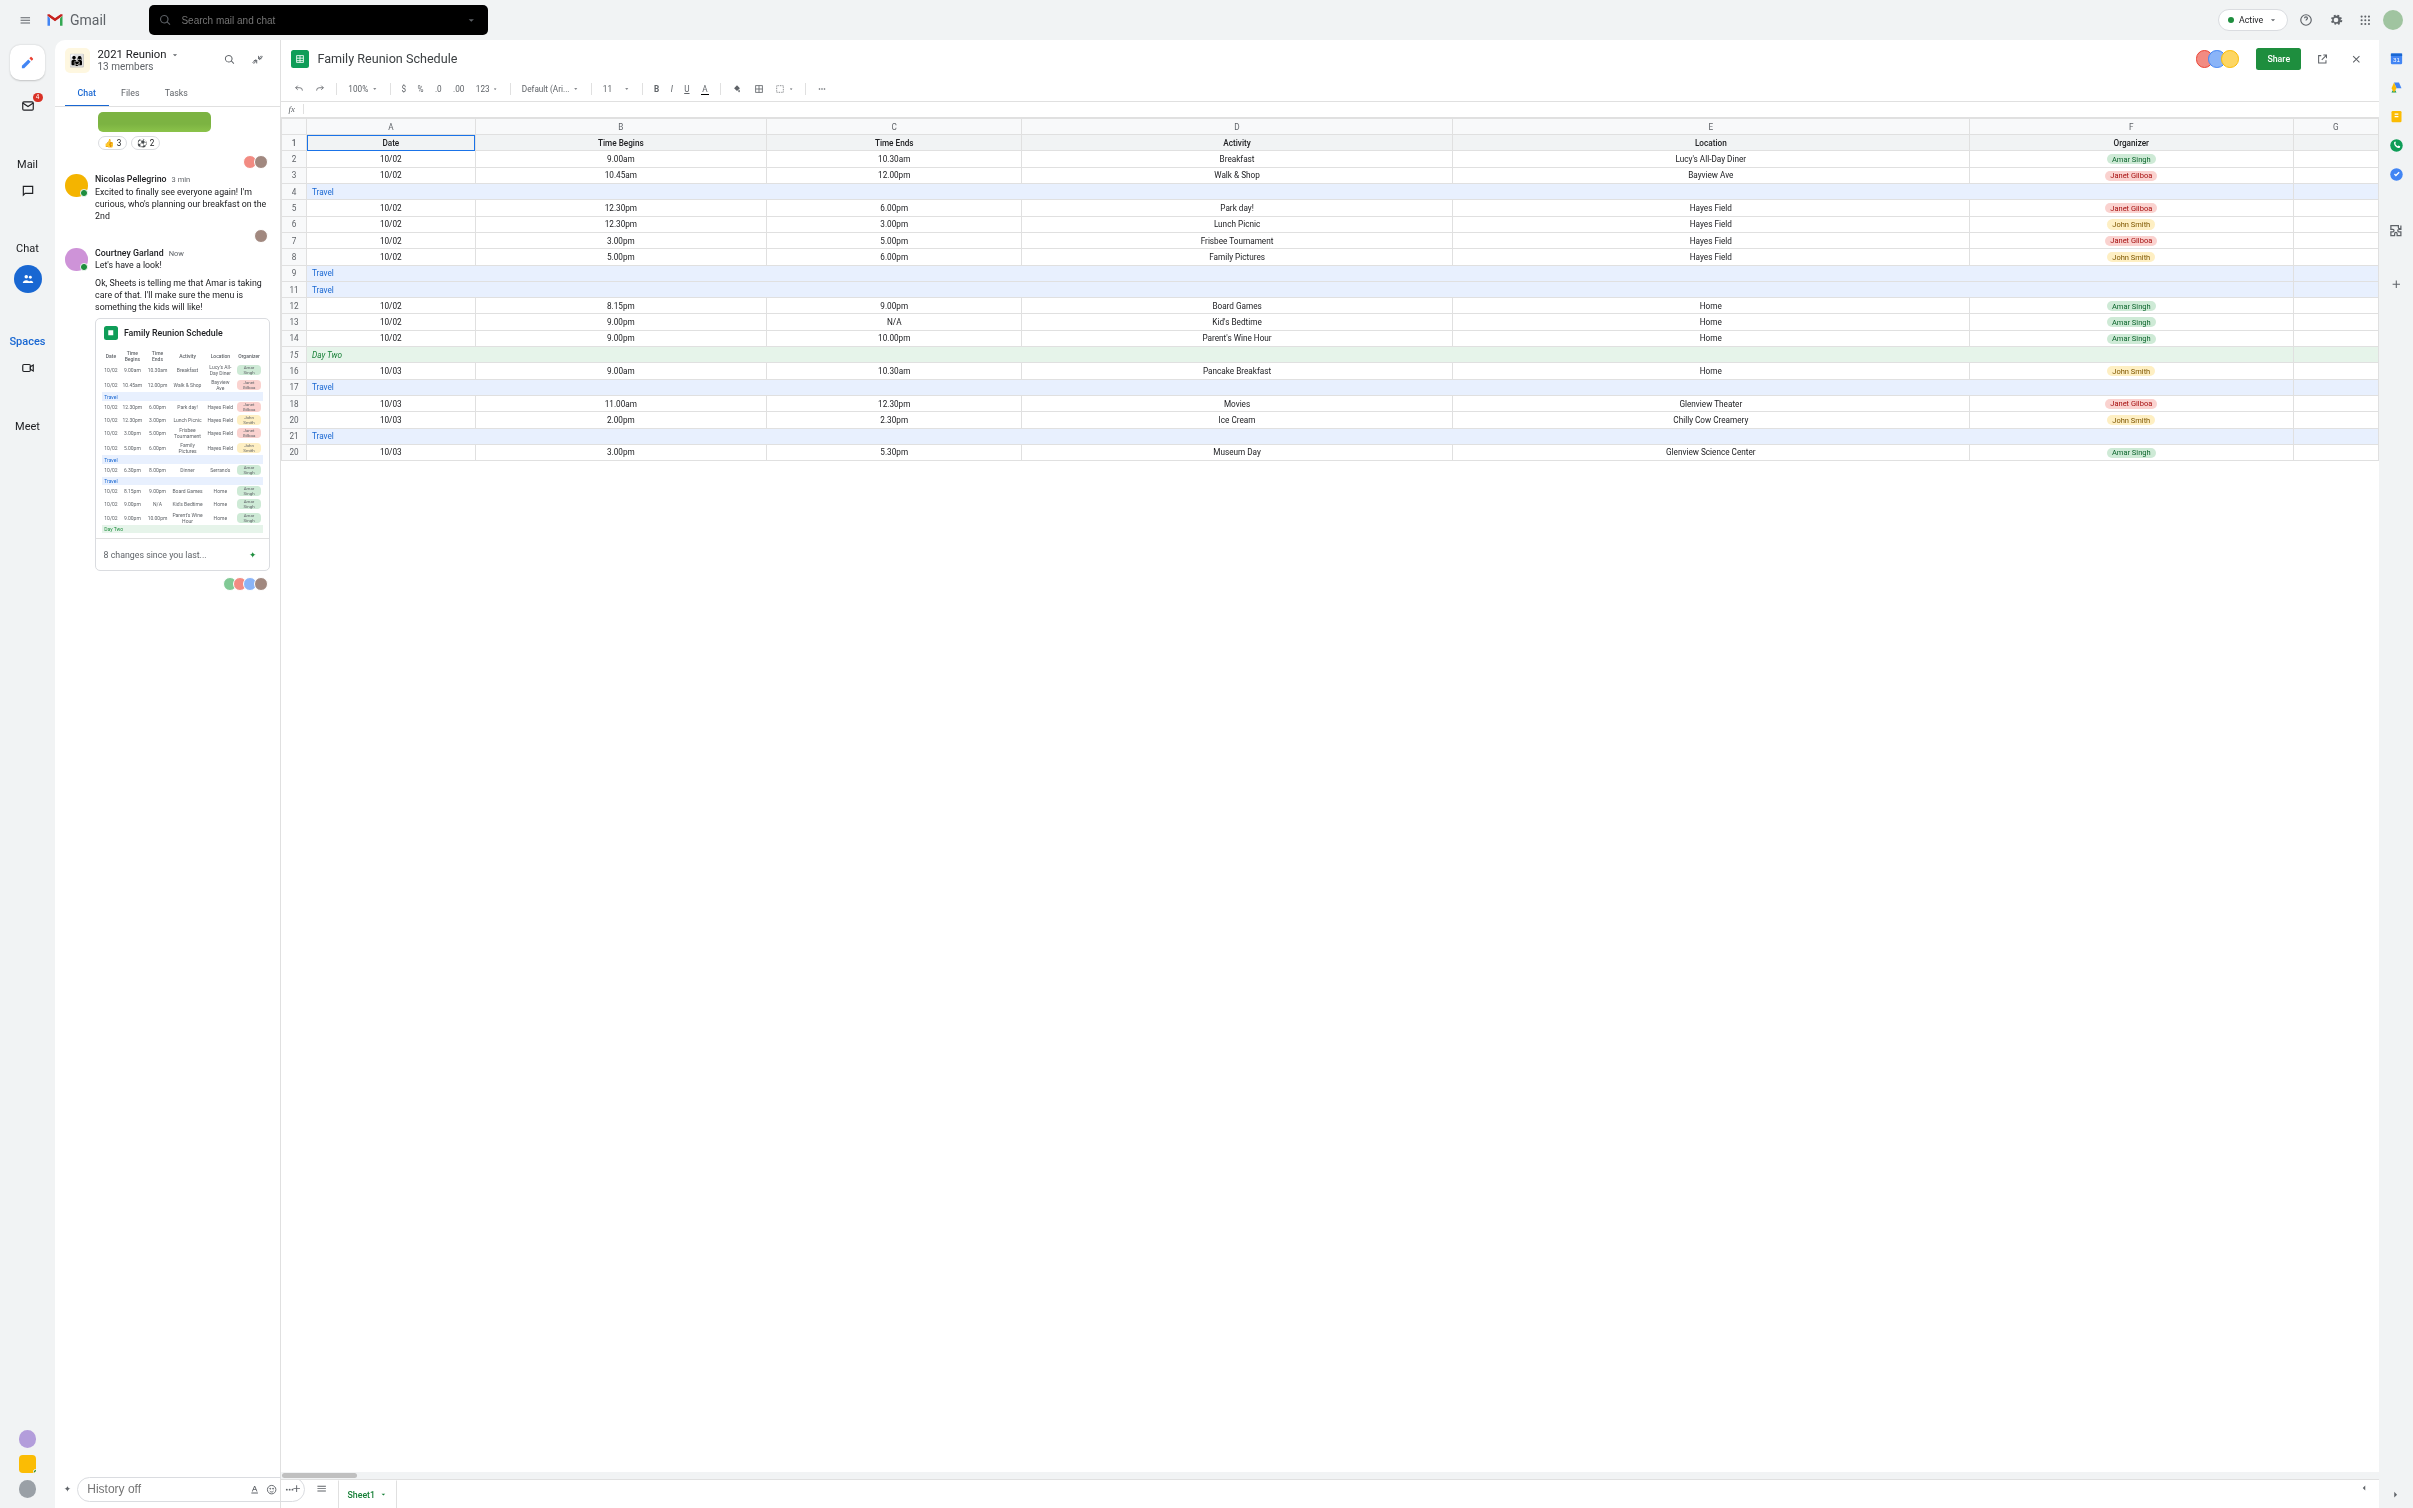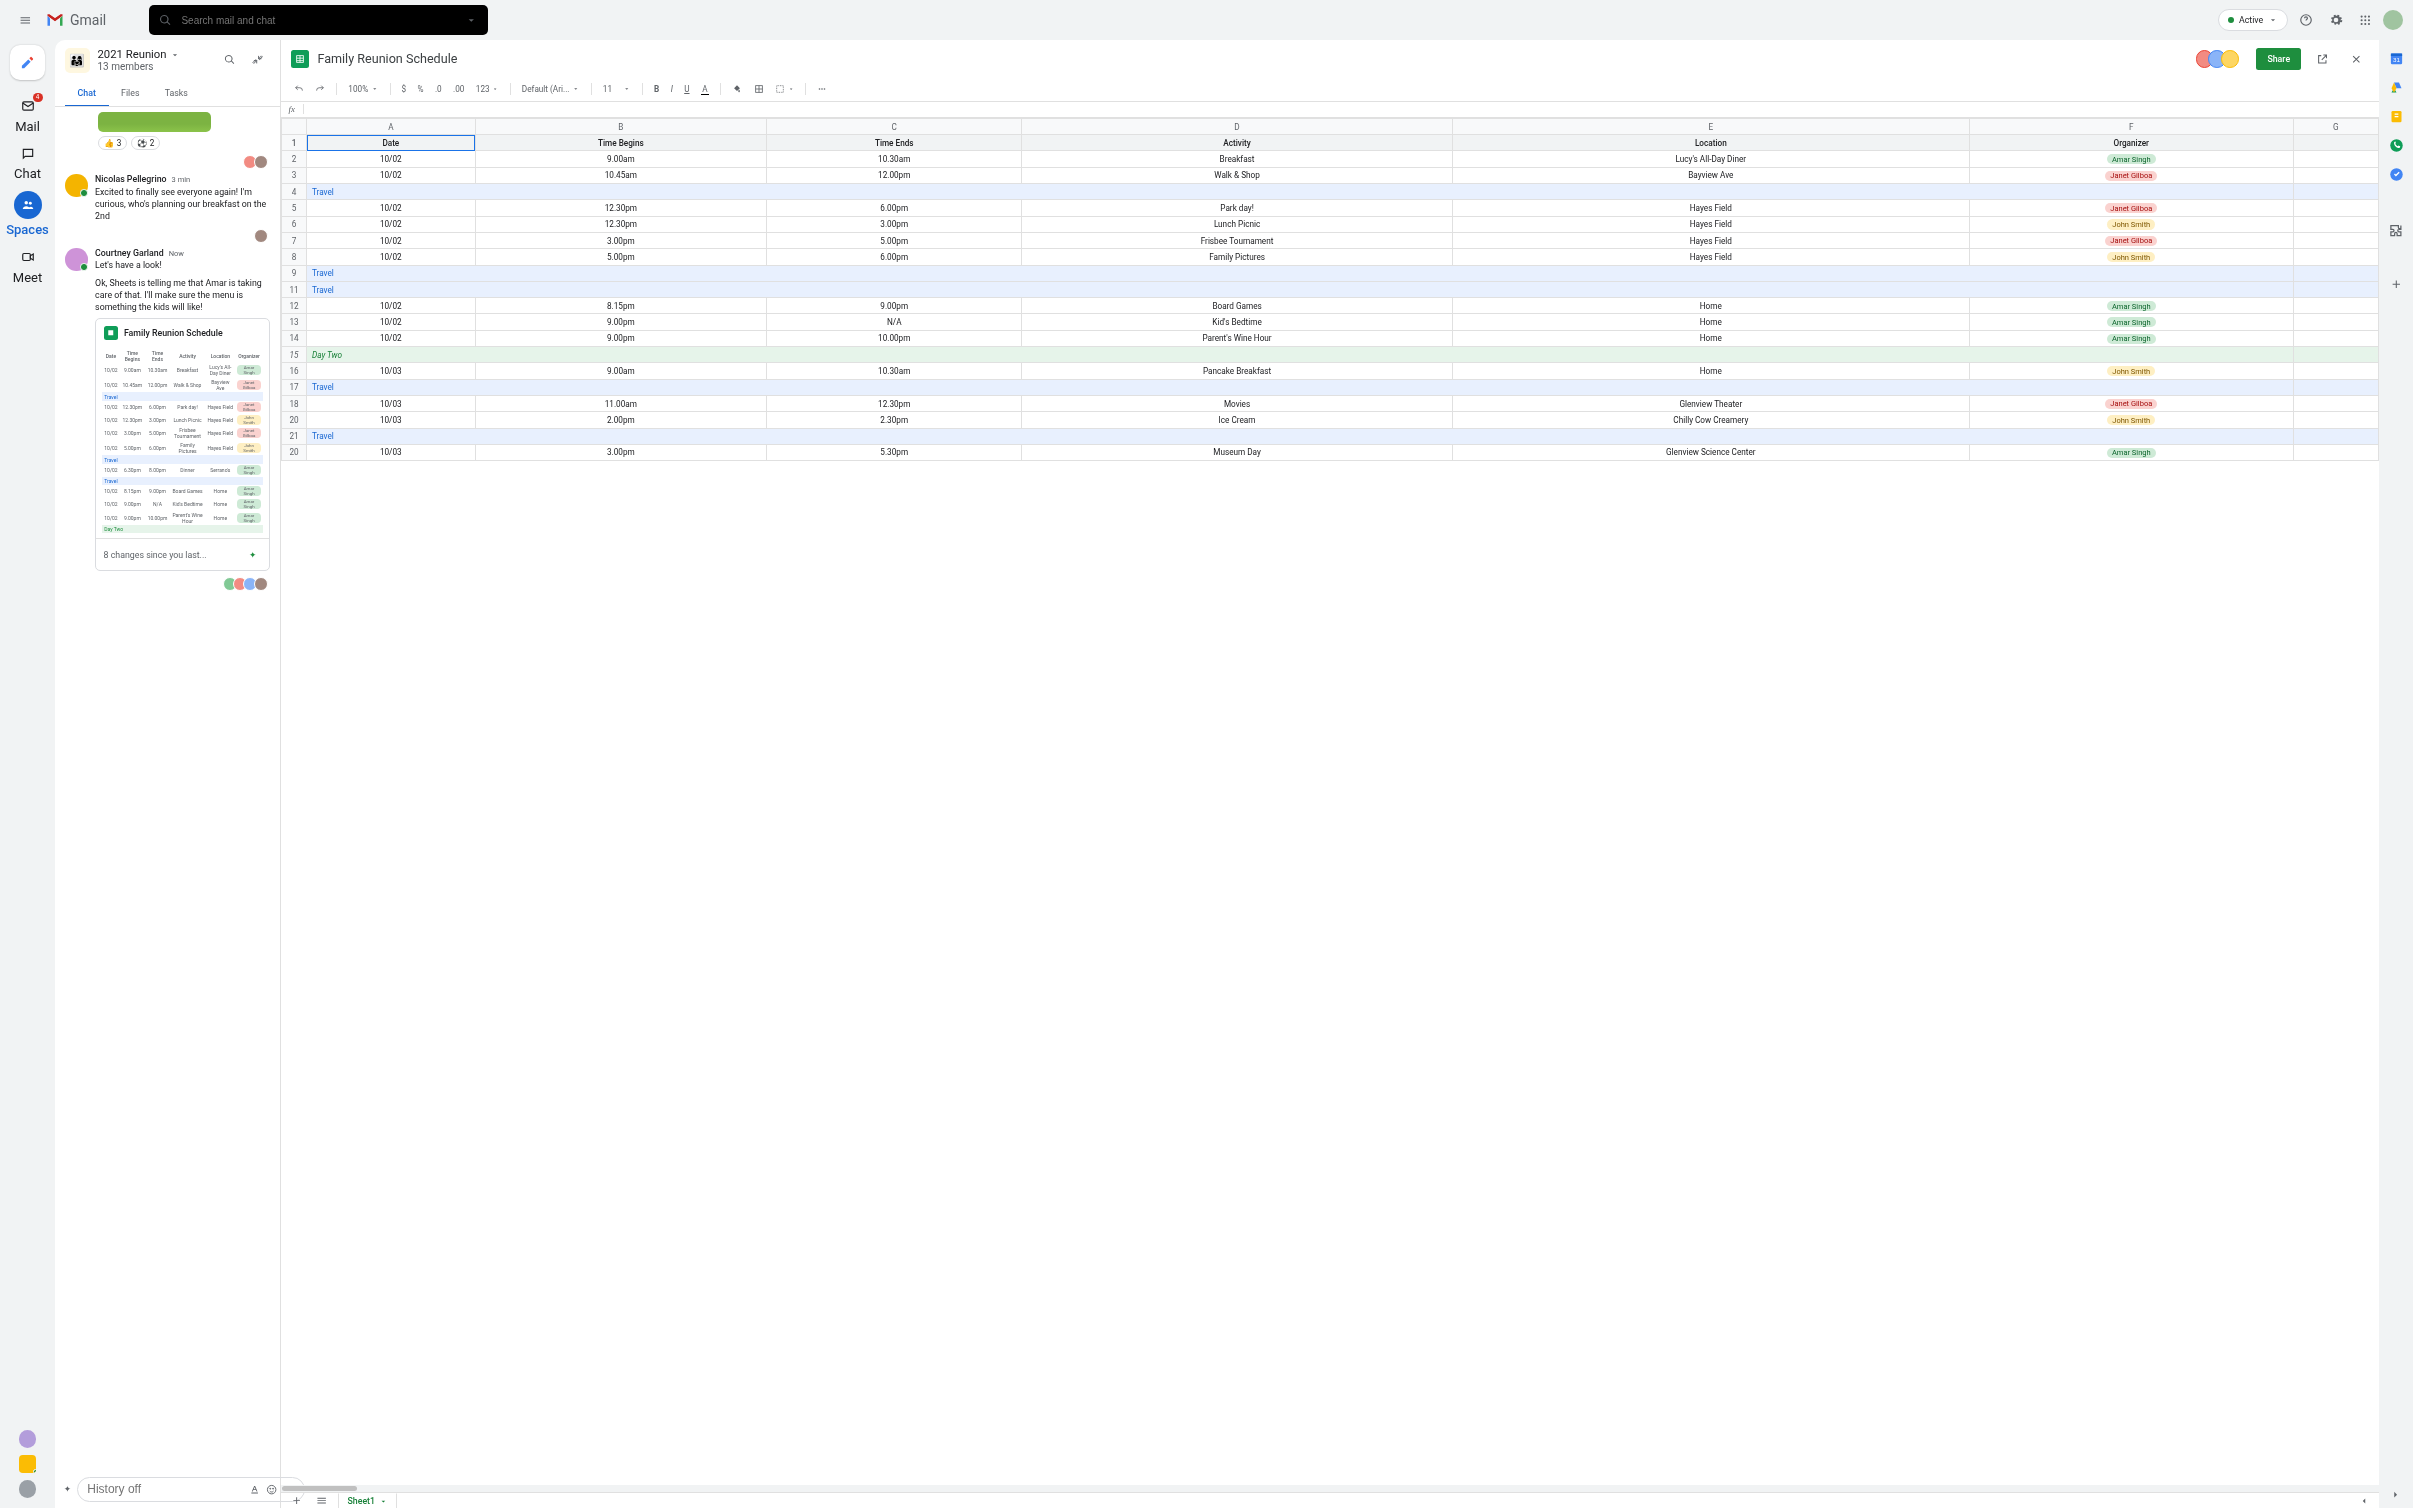--- a/index.html
+++ b/index.html
@@ -17,21 +17,21 @@
 .status-dot { width: 6.3px; height: 6.3px; border-radius: 50%; background: #1e8e3e; }
 .icon-btn { width: 25px; height: 25px; display: flex; align-items: center; justify-content: center; border-radius: 50%; cursor: pointer; color: #5f6368; }
 .avatar { width: 20px; height: 20px; border-radius: 50%; background: #8ab4f8; display: inline-flex; align-items: center; justify-content: center; overflow: hidden; }
 .avatar.sm { width: 17.6px; height: 17.6px; }
 .body { display: flex; flex: 1; min-height: 0; }
 .leftnav { width: 55px; display: flex; flex-direction: column; align-items: center; padding-top: 5px; gap: 2.5px; }
 .compose-fab { width: 35px; height: 35px; border-radius: 10px; background: #fff; box-shadow: 0 0.6px 1.9px rgba(0,0,0,.2); display: flex; align-items: center; justify-content: center; margin-bottom: 10px; }
 .nav-item { width: 40px; display: flex; flex-direction: column; align-items: center; gap: 2.5px; padding: 3.8px 0; cursor: pointer; position: relative; }
 .nav-icon { width: 20px; height: 20px; display: flex; align-items: center; justify-content: center; color: #202124; }
 .nav-icon.active { background: #1967d2; color: #fff; border-radius: 50%; width: 28px; height: 28px; }
-.nav-label { font-size: 13px; color: #202124; }
+.nav-label { font-size: 11px; color: #202124; margin-top: 39px; }
 .nav-label.active { color: #1967d2; font-weight: 500; }
 .badge { position: absolute; top: 0; right: 5px; background: #d93025; color: #fff; font-size: 6.3px; border-radius: 6.3px; padding: 0.6px 3.1px; }
 .leftnav-spacer { flex: 1; }
 .left-bottom { display: flex; flex-direction: column; align-items: center; gap: 7.5px; padding-bottom: 10px; }
 .main { flex: 1; display: flex; background: #fff; border-radius: 10px 0 0 0; overflow: hidden; min-width: 0; }
 .chat-panel { width: 226px; border-right: 0.6px solid #e0e0e0; display: flex; flex-direction: column; }
 .chat-header { display: flex; align-items: center; padding: 7.5px 10px; gap: 7.5px; }
 .space-avatar { width: 25px; height: 25px; border-radius: 5px; background: #fef7e0; display: flex; align-items: center; justify-content: center; font-size: 12.6px; }
 .space-title-row { display: flex; align-items: center; gap: 3.8px; }
 .space-title { font-size: 11.3px; font-weight: 400; }
@@ -92,21 +92,21 @@
 .hdr-row td { background: #f1f3f4; font-weight: 500; }
 .sel-cell { outline: 1.3px solid #1a73e8; outline-offset: -1.3px; }
 .travel-row td { background: #e8f0fe; }
 .travel-row .label { text-align: left; color: #1967d2; }
 .day-row td { background: #e6f4ea; font-style: italic; }
 .day-row .label { text-align: left; color: #188038; }
 .pill { display: inline-block; padding: 0.6px 5px; border-radius: 6.3px; font-size: 7.5px; }
 .pill-teal { background: #ceead6; color: #0d652d; }
 .pill-pink { background: #fad2cf; color: #a50e0e; }
 .pill-yellow { background: #feefc3; color: #7f5700; }
-.sheet-bottom { display: flex; align-items: center; height: 16px; border-top: 0.6px solid #e0e0e0; padding: 0 6.3px; gap: 6.3px; }
+.sheet-bottom { display: flex; align-items: flex-start; height: 29px; border-top: 0.6px solid #e0e0e0; padding: 0 6.3px; gap: 6.3px; }
 .sheet-tab { display: flex; align-items: center; gap: 3.8px; height: 100%; padding: 0 8.8px; border-top: 1.3px solid transparent; color: #188038; font-weight: 500; border-right: 0.6px solid #e0e0e0; border-left: 0.6px solid #e0e0e0; }
 .rightbar { width: 34px; display: flex; flex-direction: column; align-items: center; gap: 14px; padding-top: 11.3px; }
 .rb-icon { width: 15px; height: 15px; border-radius: 2.5px; }
 .hscroll { height: 7.5px; background: #f1f3f4; position: relative; }
 .hscroll-thumb { position: absolute; left: 1.3px; top: 1.3px; height: 5px; width: 75px; background: #c0c0c0; border-radius: 2.5px; }
 svg { display: block; }
 </style>
 </head>
 <body>
 

